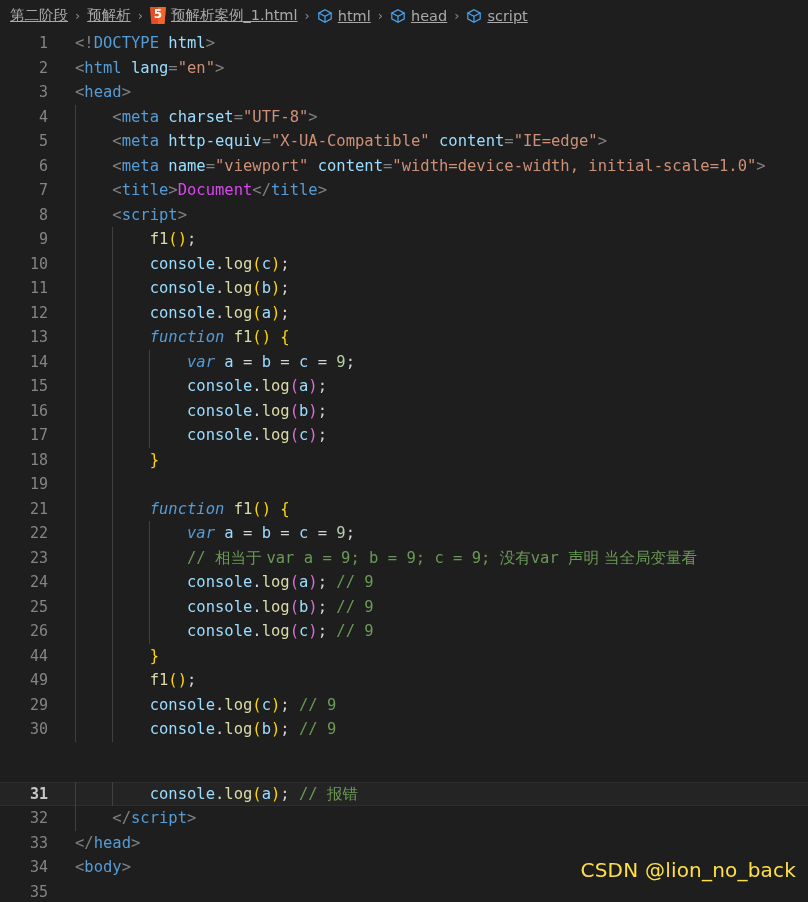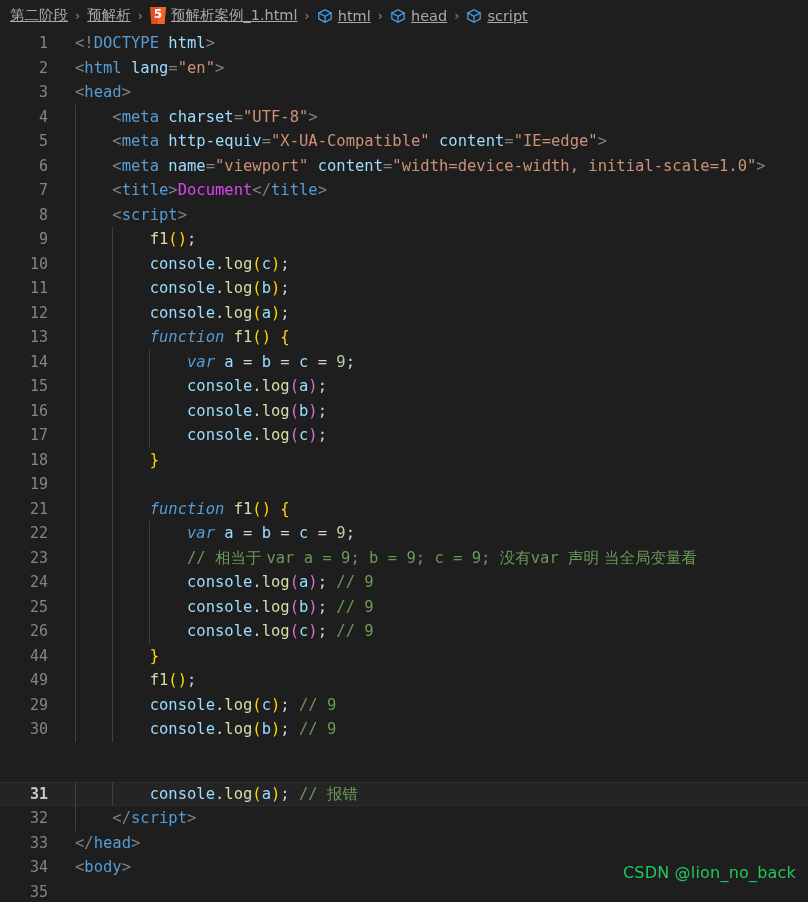--- a/index.html
+++ b/index.html
@@ -134,23 +134,23 @@
   .t-br2      { color: #DA70D6; }
   .t-op       { color: #D4D4D4; }
   .t-white    { color: #D4D4D4; }
   .t-cjk      { font-family: "DejaVu Sans", "Liberation Sans", sans-serif; }
 
   
   #watermark {
     position: absolute;
     right: 12px;
     bottom: 20px;
-    color: #22c55e;
+    color: #fde047;
     font-family: "DejaVu Sans", "Liberation Sans", sans-serif;
-    font-size: 16px;
+    font-size: 20px;
     letter-spacing: 0.2px;
   }
 </style>
 </head>
 <body>
 
 <div id="breadcrumb">
     <span class="bc-item">
       <span>第二阶段</span>
     </span>

